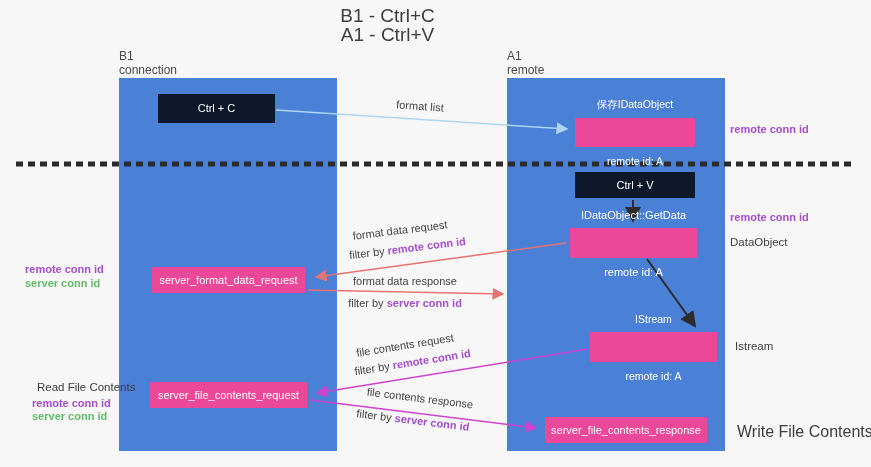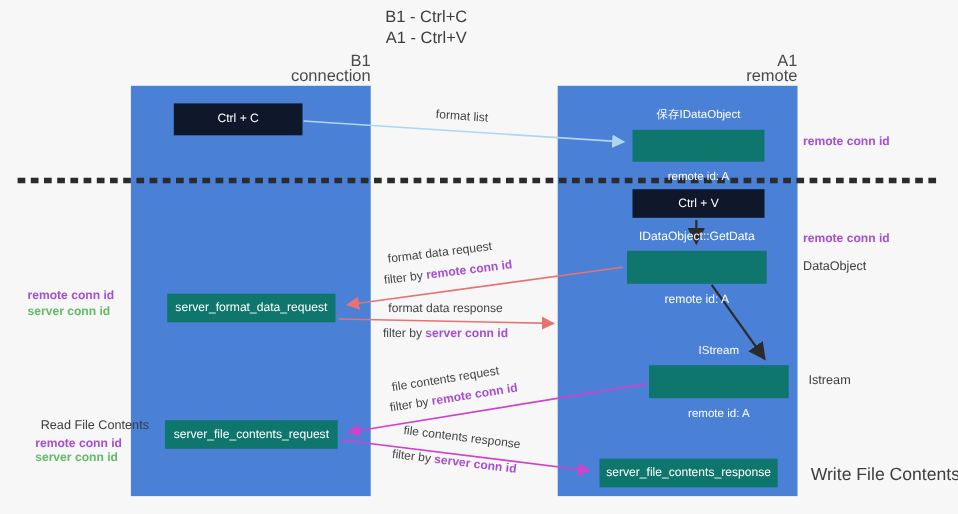--- a/index.html
+++ b/index.html
@@ -1,35 +1,35 @@
 <!DOCTYPE html>
 <html><head>
 <meta charset="utf-8">
 <style>
   html,body{margin:0;padding:0;}
   body{background:#f7f7f7;font-family:"Liberation Sans","DejaVu Sans",sans-serif;}
   #stage{position:relative;width:871px;height:467px;background:#f7f7f7;overflow:hidden;}
 
   .title{position:absolute;top:6px;left:0;width:775px;text-align:center;
-         font-size:15px;line-height:19px;color:#3d3d3d;}
+         font-size:19px;line-height:19px;color:#3d3d3d;}
 
   .lane{position:absolute;top:78px;width:218px;height:373px;background:#4a80d6;}
   #lane-left{left:119px;}
   #lane-right{left:507px;}
 
-  .lane-header{position:absolute;top:49px;width:218px;text-align:right;
-               font-size:15px;line-height:14px;color:#4a4a4a;}
+  .lane-header{position:absolute;top:49px;width:218px;text-align:left;
+               font-size:12px;line-height:14px;color:#4a4a4a;}
   #lane-header-left{left:119px;}
   #lane-header-right{left:507px;}
 
   .node{position:absolute;display:flex;flex-direction:column;align-items:center;
         justify-content:center;color:#fff;font-size:11px;line-height:13px;
         text-align:center;box-sizing:border-box;}
   .node.green{background:#0f172a;}
-  .node.orange{background:#0f766e;gap:45px;}
+  .node.orange{background:#ec4899;gap:45px;}
 
   #node-ctrl-c{left:158px;top:94px;width:117px;height:29px;}
   #node-save-idataobject{left:575px;top:118px;width:120px;height:29px;font-size:10.5px;line-height:12px;}
   #node-ctrl-v{left:575px;top:172px;width:120px;height:26px;}
   #node-getdata{left:570px;top:228px;width:127px;height:30px;font-size:11px;line-height:12px;}
   #node-format-request{left:152px;top:267px;width:153px;height:26px;}
   #node-format-response{left:510px;top:280px;width:155px;height:28px;}
   #node-istream{left:590px;top:332px;width:127px;height:30px;font-size:10.5px;line-height:12px;}
   #node-file-request{left:150px;top:382px;width:157px;height:26px;}
   #node-file-response{left:545px;top:417px;width:162px;height:26px;}

